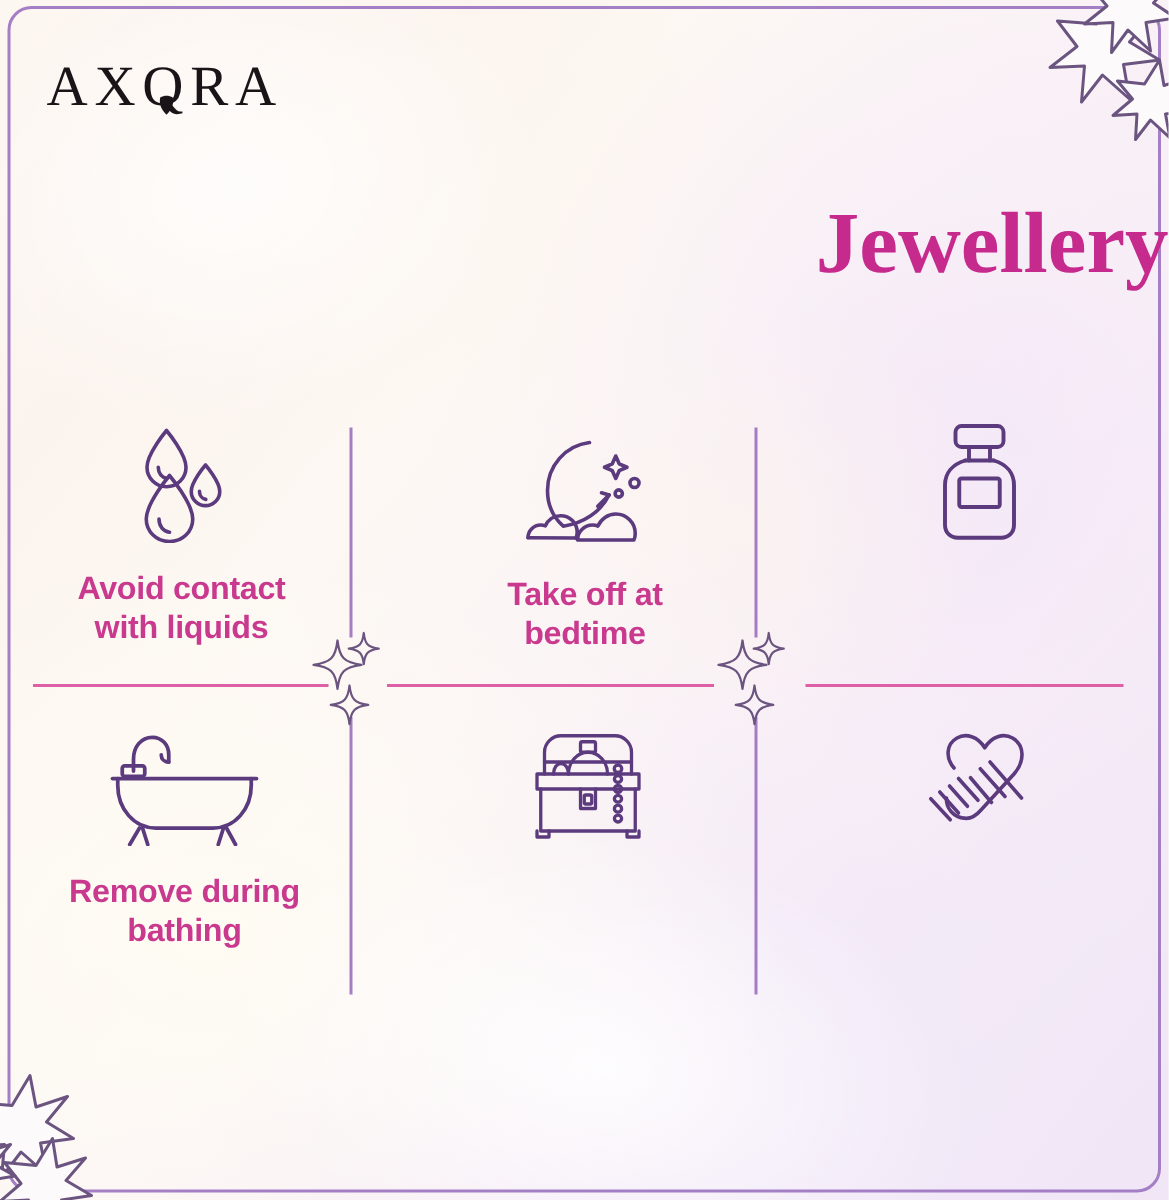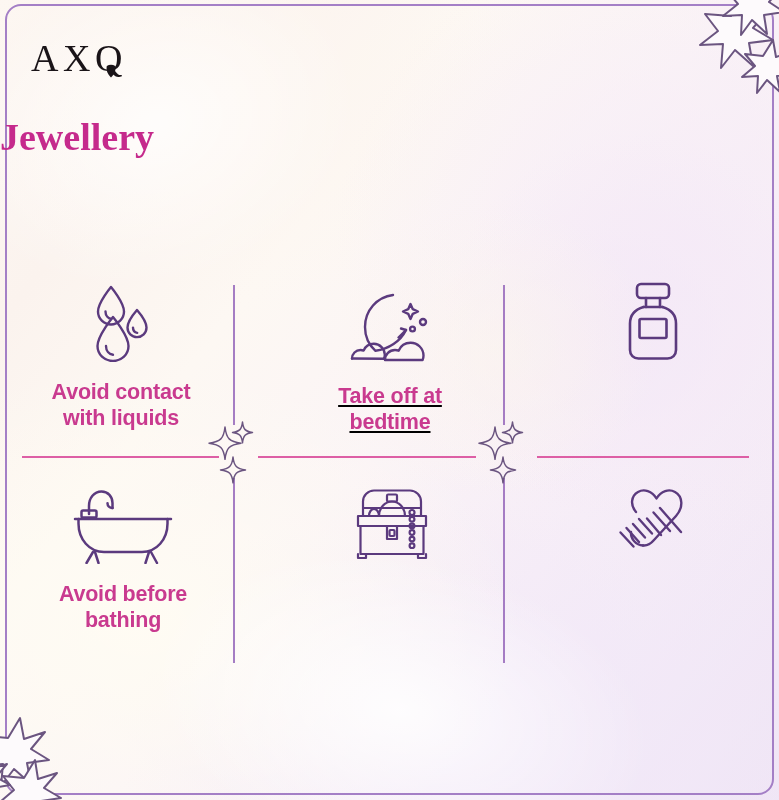--- a/index.html
+++ b/index.html
@@ -51,42 +51,42 @@
     position:absolute;left:31px;top:36px;
     font-family:"Liberation Serif", serif;
     font-size:38px;letter-spacing:4.5px;color:#1a1418;
     font-weight:400;display:flex;align-items:center;
   }
   .logo .q-wrap{position:relative;display:inline-block;}
   .logo .gem{position:absolute;left:50%;bottom:-7px;transform:translateX(-50%);}
 
   .title{
     position:absolute;left:0;right:0;top:92px;
-    text-align:left;
+    text-align:right;
     font-family:"Liberation Serif", serif;
-    font-weight:700;font-size:38px;line-height:1.08;
+    font-weight:700;font-size:58px;line-height:1.08;
     color:#c52a8c;
   }
   .title .l2{display:block;}
 
   .grid{position:absolute;left:16px;top:272px;width:779px;height:420px;}
   .cell{
     position:absolute;width:258px;
     display:flex;flex-direction:column;align-items:center;
   }
   .cell .icon{height:80px;display:flex;align-items:flex-end;justify-content:center;}
   .cell .lbl{
     margin-top:17px;text-align:center;
     font-family:"Liberation Sans", sans-serif;
     font-weight:700;font-size:21.5px;line-height:1.22;
     color:#c93a8f;letter-spacing:-.2px;
     white-space:pre-line;
   }
   .c0{left:-24px;top:10px;}
-  .c1{left:245px;top:14px;text-decoration:underline;}
+  .c1{left:245px;top:14px;}
   .c2{left:508px;top:10px;}
   .c3{left:-22px;top:212px;}
   .c4{left:247px;top:212px;}
   .c5{left:512px;top:212px;}
 
   .v-div{position:absolute;width:2px;background:#9b6fbe;opacity:.9;}
   .v1{left:233px;top:285px;height:140px;}
   .v2{left:503px;top:285px;height:140px;}
   .v3{left:233px;top:478px;height:185px;}
   .v4{left:503px;top:478px;height:185px;}
@@ -114,20 +114,21 @@
   <div class="logo">
     <span>AX</span>
     <span class="q-wrap">
       <span>Q</span>
       <span class="gem">
         <svg width="11" height="14" viewBox="0 0 11 14">
           <path d="M5.5 13.5 C1.4 9.6 0.6 5.6 1.3 2.0 C2.6 1.2 4.0 0.8 5.5 0.8 C7.0 0.8 8.4 1.2 9.7 2.0 C10.4 5.6 9.6 9.6 5.5 13.5 Z" fill="#1a1418"></path>
         </svg>
       </span>
     </span>
+    <span>RA</span>
   </div>
 
   <h1 class="title">
     <span>Jewellery</span>
   </h1>
 
   <div class="v-div v1"></div>
   <div class="v-div v2"></div>
   <div class="v-div v3"></div>
   <div class="v-div v4"></div>
@@ -204,21 +205,21 @@
           <path d="M41.5 22 C38.5 22 36.5 20 36.5 17.3"></path>
           <rect x="10.5" y="24.5" width="15" height="7" rx="1.6"></rect>
           <path d="M4 33 L100 33"></path>
           <path d="M7.5 33 L7.5 37.5 C7.5 53.5 18.5 66 33 66 L71 66 C85.5 66 96.5 53.5 96.5 37.5 L96.5 33"></path>
           <path d="M22 66 L15.5 77"></path>
           <path d="M24 66 L27.5 77"></path>
           <path d="M80 66 L86 77"></path>
           <path d="M78 66 L74.5 77"></path>
         </svg>
       </div>
-      <div class="lbl">Avoid before
+      <div class="lbl">Remove during
 bathing</div>
     </div>
 
     <div class="cell c4">
       <div class="icon">
         <svg width="92" height="78" viewBox="0 0 92 78" fill="none" stroke="#5b3a7e" stroke-width="2.2" stroke-linecap="round" stroke-linejoin="round">
           <path d="M17 30 L17 15.5 C17 9.5 22 4.5 28 4.5 L64 4.5 C70 4.5 75 9.5 75 15.5 L75 30"></path>
           <path d="M17 22 L75 22"></path>
           <rect x="41" y="8.5" width="10" height="7" rx="1.2"></rect>
           <path d="M12 30 L80 30 L80 40 L12 40 Z"></path>

